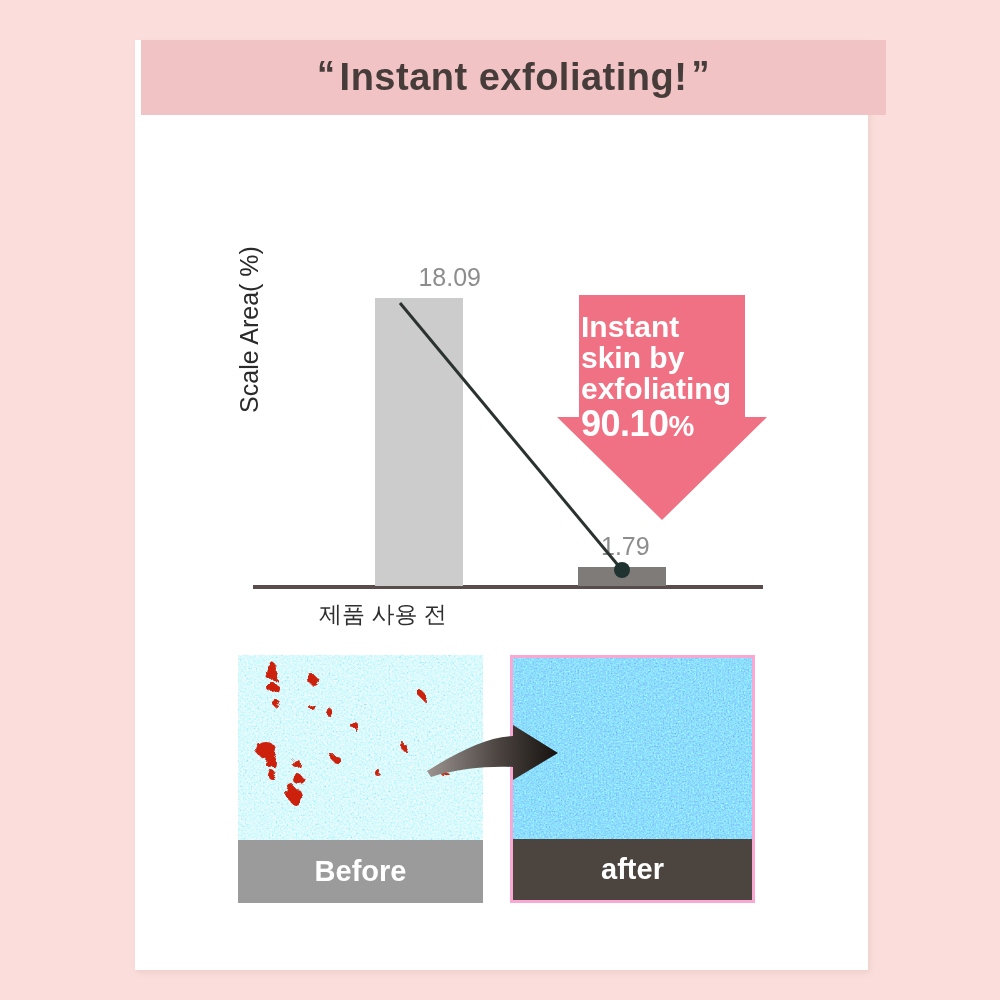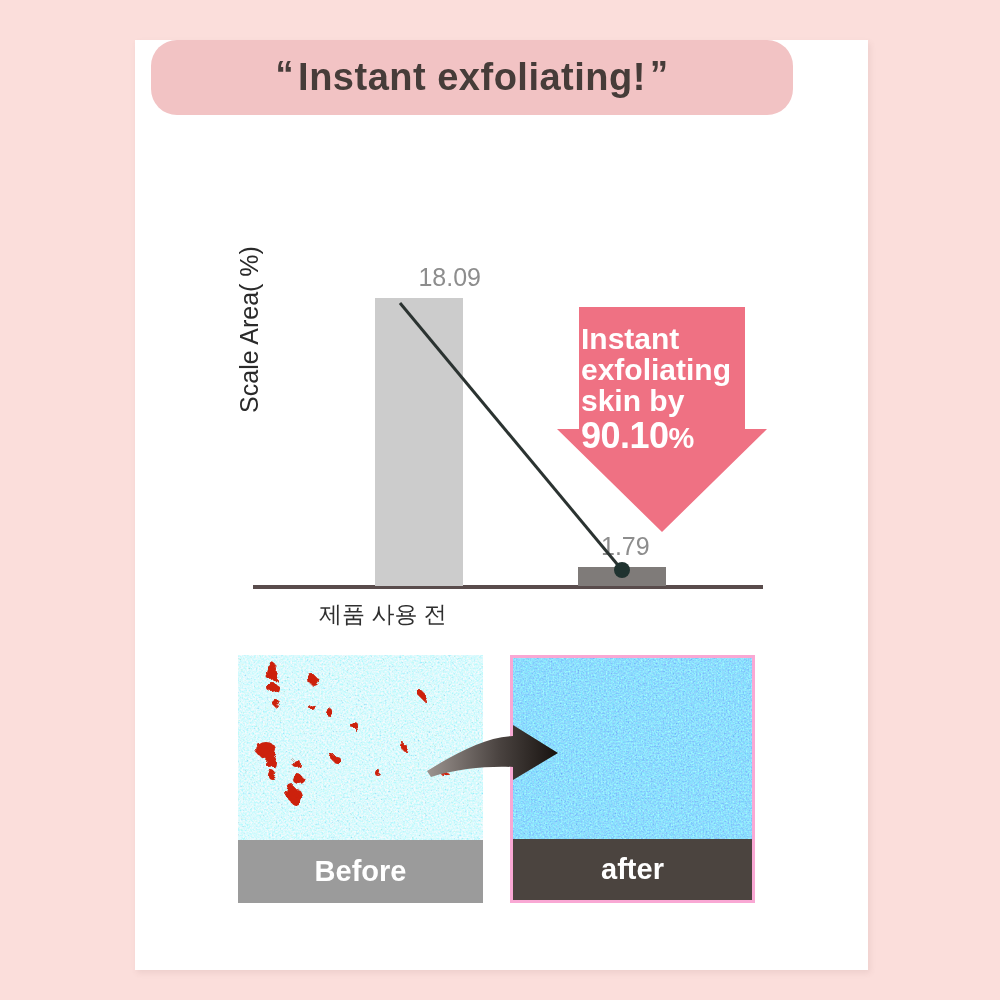--- a/index.html
+++ b/index.html
@@ -23,29 +23,28 @@
     top: 40px;
     width: 733px;
     height: 930px;
     background: #ffffff;
     box-shadow: 2px 3px 6px rgba(120,80,80,0.10);
   }
 
   
   #banner {
     position: absolute;
-    left: 16px;
-    top: 0;
-    width: 642px;
+    left: 6px;
+    top: 0;
+    width: 745px;
     height: 75px;
     background: #f2c3c4;
     display: flex;
     align-items: center;
     justify-content: center;
-    border-radius: 26px;
   }
   #banner-title {
     font-size: 38px;
     font-weight: bold;
     color: #463c39;
     letter-spacing: 0.5px;
     white-space: nowrap;
   }
   #banner-title .q {
     font-size: 36px;
@@ -134,21 +133,21 @@
     top: 0;
     width: 733px;
     height: 520px;
     pointer-events: none;
   }
 
   
   #callout {
     position: absolute;
     left: 422px;
-    top: 192px;
+    top: 180px;
     width: 210px;
     height: 225px;
   }
   #callout-shape {
     position: absolute;
     left: 0;
     top: 0;
     width: 210px;
     height: 225px;
   }
@@ -258,22 +257,22 @@
       <line x1="265" y1="188" x2="487" y2="455" stroke="#2b3331" stroke-width="3"></line>
       <circle cx="487" cy="455" r="8" fill="#203330"></circle>
     </svg>
 
     <div id="callout">
       <svg id="callout-shape" viewBox="0 0 210 225" preserveAspectRatio="none">
         <polygon points="22,0 188,0 188,122 210,122 105,225 0,122 22,122" fill="#ef7183"></polygon>
       </svg>
       <div id="callout-text">
         <span id="callout-line1">Instant</span>
+        <span id="callout-line3">skin by</span>
         <span id="callout-line2">exfoliating</span>
-        <span id="callout-line3">skin by</span>
         <span id="callout-bignum">90.10</span><span id="callout-pct">%</span>
       </div>
     </div>
   </div>
 
   <div id="photos">
 
     <div class="photo" id="photo-before">
       <div class="photo-img">
         <svg viewBox="0 0 245 185" preserveAspectRatio="none" width="100%" height="100%">

